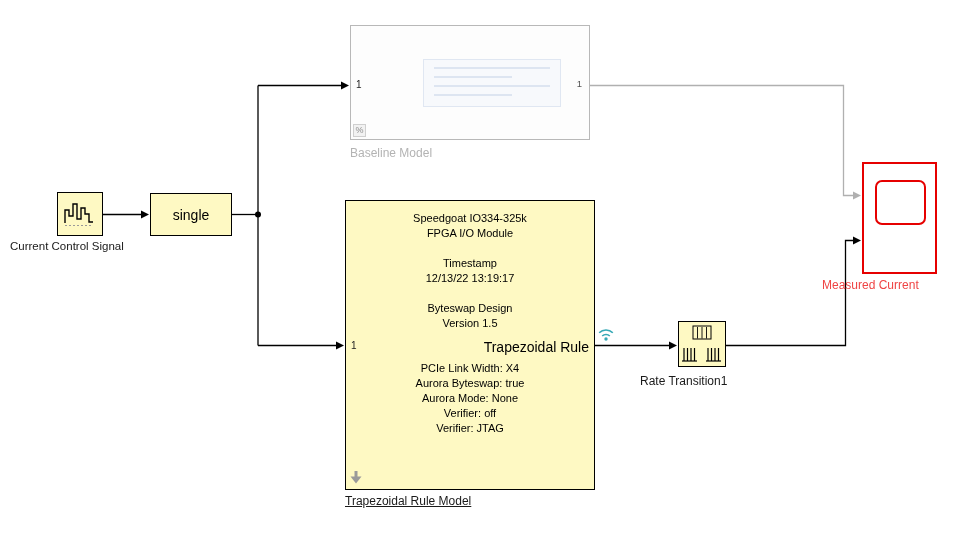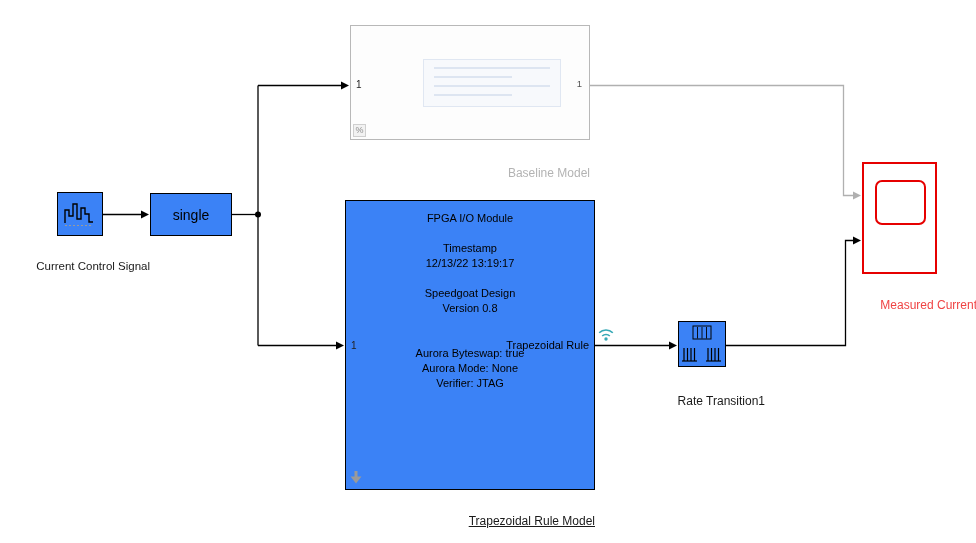--- a/index.html
+++ b/index.html
@@ -2,22 +2,22 @@
 <html><head>
 <meta charset="utf-8">
 <style>
   * { margin:0; padding:0; box-sizing:border-box; }
   html,body { background:#ffffff; }
   body { font-family:"Liberation Sans", sans-serif; }
   #canvas { position:relative; width:976px; height:543px; background:#ffffff; overflow:hidden; }
 
   #wires { position:absolute; left:0; top:0; width:976px; height:543px; }
 
-  .block { position:absolute; background:#3b82f6; border:1px solid #000000; }
-  .label { position:absolute; font-size:12px; color:#1a1a1a; text-align:right; white-space:nowrap;margin-top:20px; }
+  .block { position:absolute; background:#fef9c3; border:1px solid #000000; }
+  .label { position:absolute; font-size:12px; color:#1a1a1a; text-align:left; white-space:nowrap; }
 
   
   #voltage-block { left:57px; top:192px; width:46px; height:44px; display:flex; align-items:center; justify-content:center; }
   #voltage-label { left:10px; top:240px; width:140px; font-size:11.5px; }
 
   
   #single-block { left:150px; top:193px; width:82px; height:43px; display:flex; align-items:center; justify-content:center; font-size:14px; color:#000; }
 
   
   #baseline-block { left:350px; top:25px; width:240px; height:115px; border:1px solid #b8b8b8; background:#fdfdfd; }
@@ -27,21 +27,21 @@
   #baseline-inport  { position:absolute; left:5px;  top:53px; font-size:10px; color:#222; }
   #baseline-outport { position:absolute; right:7px; top:52px; font-size:9.5px; color:#555; }
   #baseline-badge { position:absolute; left:2px; bottom:2px; width:13px; height:13px; border:1px solid #cfcfcf; background:#f2f2f2; color:#8f8f8f; font-size:9px; line-height:11px; text-align:center; }
   #baseline-label { left:350px; top:146px; width:240px; color:#b3b3b3; }
 
   
   #trapezoid-block { left:345px; top:200px; width:250px; height:290px; border:1.5px solid #000; }
   #trapezoid-text { position:absolute; left:0; right:0; top:10px; }
   .t-line { height:15px; line-height:15px; font-size:11px; text-align:center; color:#000; }
   #trapezoid-inport  { position:absolute; left:5px;  top:139px; font-size:10px; color:#222; }
-  #trapezoid-outport { position:absolute; right:5px; top:138px; font-size:11px; color:#000; }
+  #trapezoid-outport { position:absolute; right:5px; top:138px; font-size:14px; color:#000; }
   #trapezoid-downarrow { position:absolute; left:4px; bottom:5px; }
   #trapezoid-label { left:345px; top:494px; width:250px;text-decoration:underline; }
 
   
   #rate-block { left:678px; top:321px; width:48px; height:46px; }
   #rate-label { left:640px; top:374px; width:125px; }
 
   
   #transfer-icon { position:absolute; left:597px; top:326px; }
 
@@ -108,31 +108,34 @@
       <div class="prevline short"></div>
     </div>
     <span id="baseline-inport" class="port">1</span>
     <span id="baseline-outport" class="port">1</span>
     <div id="baseline-badge">%</div>
   </div>
   <div class="label" id="baseline-label">Baseline Model</div>
 
   <div class="block" id="trapezoid-block">
     <div id="trapezoid-text">
+      <div class="t-line">Speedgoat IO334-325k</div>
       <div class="t-line">FPGA I/O Module</div>
       <div class="t-line"></div>
       <div class="t-line">Timestamp</div>
       <div class="t-line">12/13/22 13:19:17</div>
       <div class="t-line"></div>
-      <div class="t-line">Speedgoat Design</div>
-      <div class="t-line">Version 0.8</div>
+      <div class="t-line">Byteswap Design</div>
+      <div class="t-line">Version 1.5</div>
       <div class="t-line"></div>
       <div class="t-line"></div>
+      <div class="t-line">PCIe Link Width: X4</div>
       <div class="t-line">Aurora Byteswap: true</div>
       <div class="t-line">Aurora Mode: None</div>
+      <div class="t-line">Verifier: off</div>
       <div class="t-line">Verifier: JTAG</div>
     </div>
     <span id="trapezoid-inport" class="port">1</span>
     <span id="trapezoid-outport" class="port">Trapezoidal Rule</span>
     <svg id="trapezoid-downarrow" width="12" height="13" viewBox="0 0 12 13">
       <rect x="4.5" y="0" width="3" height="6" fill="#9a9a9a"></rect>
       <polygon points="0.5,5.5 11.5,5.5 6,12.5" fill="#9a9a9a"></polygon>
     </svg>
   </div>
   <div class="label" id="trapezoid-label">Trapezoidal Rule Model</div>

